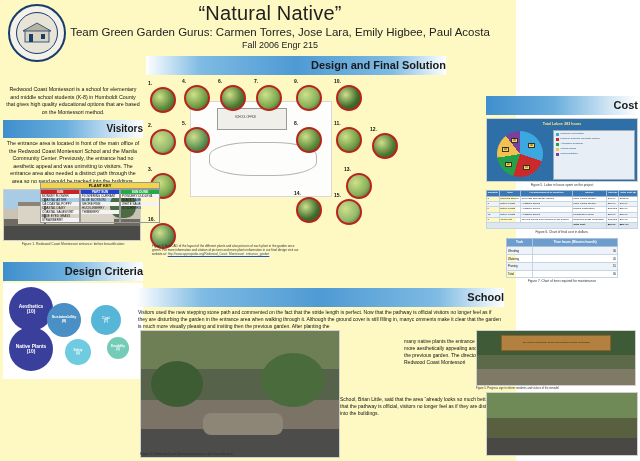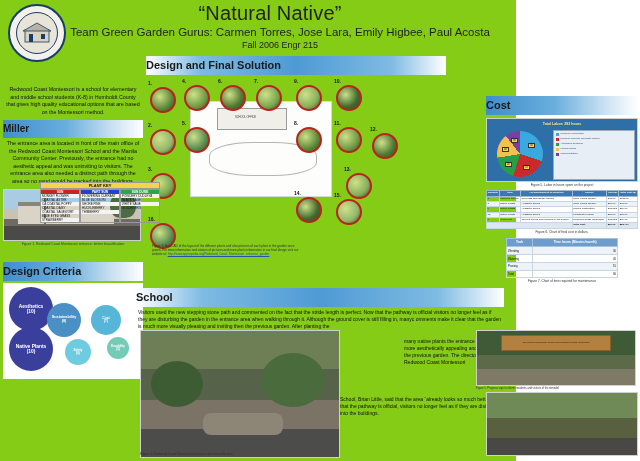--- a/index.html
+++ b/index.html
@@ -2,21 +2,21 @@
 <html><head>
 <meta charset="utf-8">
 <style>
   * { box-sizing: border-box; margin: 0; padding: 0; }
   html, body {
     width: 640px; height: 461px;
     font-family: "Liberation Sans", sans-serif;
     background: #ffffff;
     overflow: hidden;
   }
-  #poster { position: relative; width: 516px; height: 461px; background:#84cc16;padding-left:10px; }
+  #poster { position: relative; width: 516px; height: 461px; background:#fef9c3;padding-left:10px; }
 
   
   .seal {
     position:absolute; left:8px; top:4px; width:58px; height:58px;
     border-radius:50%; border:2px solid #173d6b; background:#f3f1ea;
     display:flex; align-items:center; justify-content:center; overflow:hidden;
   }
   .seal .inner {
     width:42px;height:42px;border-radius:50%;border:1px solid #173d6b;
     display:flex;align-items:center;justify-content:center;
@@ -34,21 +34,21 @@
     position:absolute; left:70px; top:40px; width:420px; text-align:center;
     font-size:9px; color:#222;
   }
   .rcm-logo{
     position:absolute; right:4px; top:1px; width:140px; height:62px;
   }
 
   
   .banner{
     background: linear-gradient(to right, #3f8ecd 0%, #69aedd 45%, #cfe4f3 80%, #ffffff 100%);
-    color:#1a1a1a; text-align:left; font-size:10px; font-weight:bold;
+    color:#1a1a1a; text-align:right; font-size:10px; font-weight:bold;
     padding:3px 0 4px 0;
   }
   .banner.big{ font-size:11px; }
   .banner.center-wide{
     background: linear-gradient(to right, #ffffff 0%, #7fbbe3 18%, #4e9ad4 50%, #7fbbe3 82%, #ffffff 100%);
   }
   .body-text{
     font-size:5.3px; line-height:1.42; color:#111; text-align:center; padding:2px 3px 0 3px;
   }
   .caption{ font-size:3.4px; color:#3b3b3b; text-align:center; padding-top:1px; }
@@ -187,21 +187,21 @@
 
   <div class="title-main">“Natural Native”</div>
   <div class="title-team">Team Green Garden Gurus: Carmen Torres, Jose Lara, Emily Higbee, Paul Acosta</div>
   <div class="title-course">Fall 2006 Engr 215</div>
 
 
   <div class="col-left">
 
     <div class="body-text">Redwood Coast Montessori is a school for elementary and middle school students (K-8) in Humboldt County that gives high quality educational options that are based on the Montessori method.</div>
 
-    <div class="banner" style="margin-top:4px">Miller</div>
+    <div class="banner" style="margin-top:4px">Visitors</div>
     <div class="body-text">The entrance area is located in front of the main office of the Redwood Coast Montessori School and the Manila Community Center. Previously, the entrance had no aesthetic appeal and was uninviting to visitors. The entrance area also needed a distinct path through the area so no sand would be tracked into the buildings.</div>
 
     <div class="photo-before">
       <div class="bldg"></div>
       <div class="pole"></div>
       <div class="tree"></div>
       <div class="road"></div>
     </div>
     <div class="caption">Figure 1. Redwood Coast Montessori entrance: before beautification</div>
 

